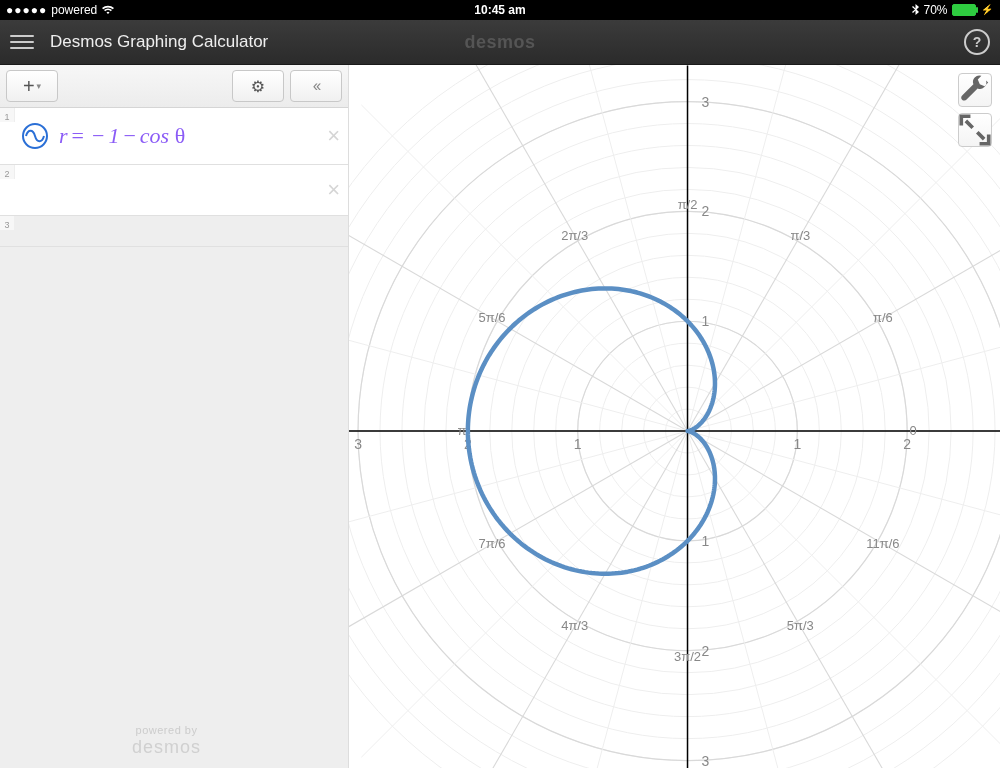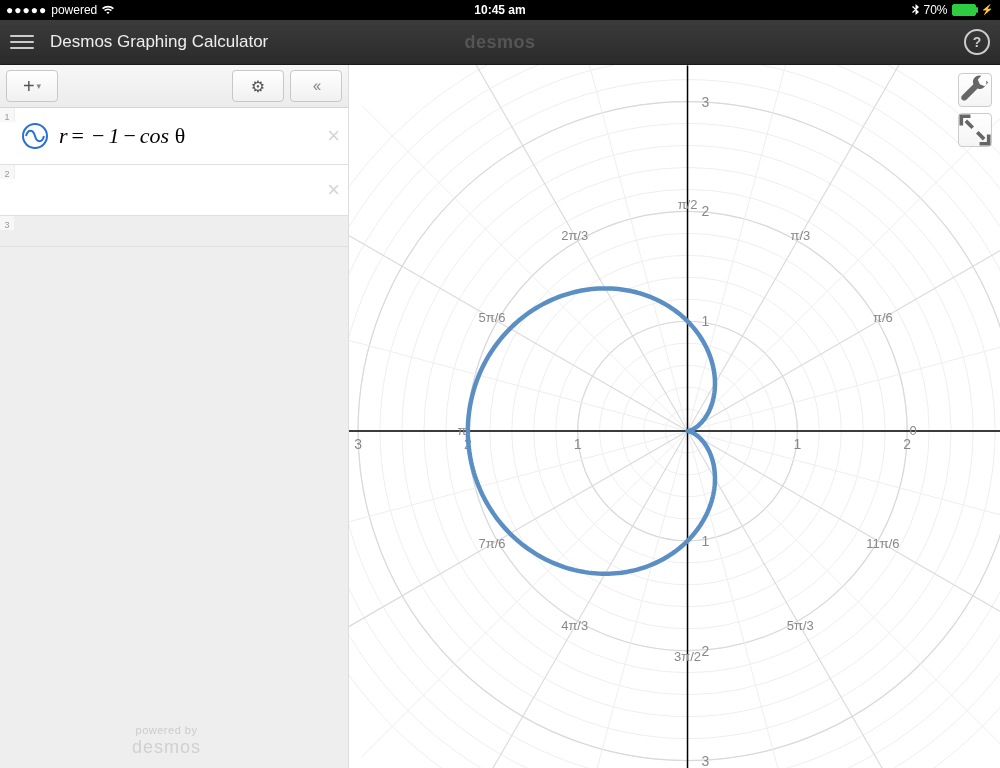--- a/index.html
+++ b/index.html
@@ -153,21 +153,21 @@
     width:28px; height:28px;
     margin:0 10px 0 6px;
     background:#fff;
     display:flex; align-items:center; justify-content:center;
   }
   .expr-icon svg { display:block }
   .expr-formula {
     font-family: "Times New Roman", serif;
     font-size:22px;
     font-style: italic;
-    color:#000000;
+    color:#8b5cf6;
   }
   .expr-formula .op { font-style: normal; margin:0 4px }
   .expr-formula .theta { font-style: normal }
   .expr-close {
     position:absolute; right:8px; top:50%; transform:translateY(-50%);
     font-size:22px; color:#d5d5d5; cursor:pointer; font-weight:300;
     line-height:1;
   }
   .powered {
     position:absolute; bottom:10px; left:0; right:15px;

